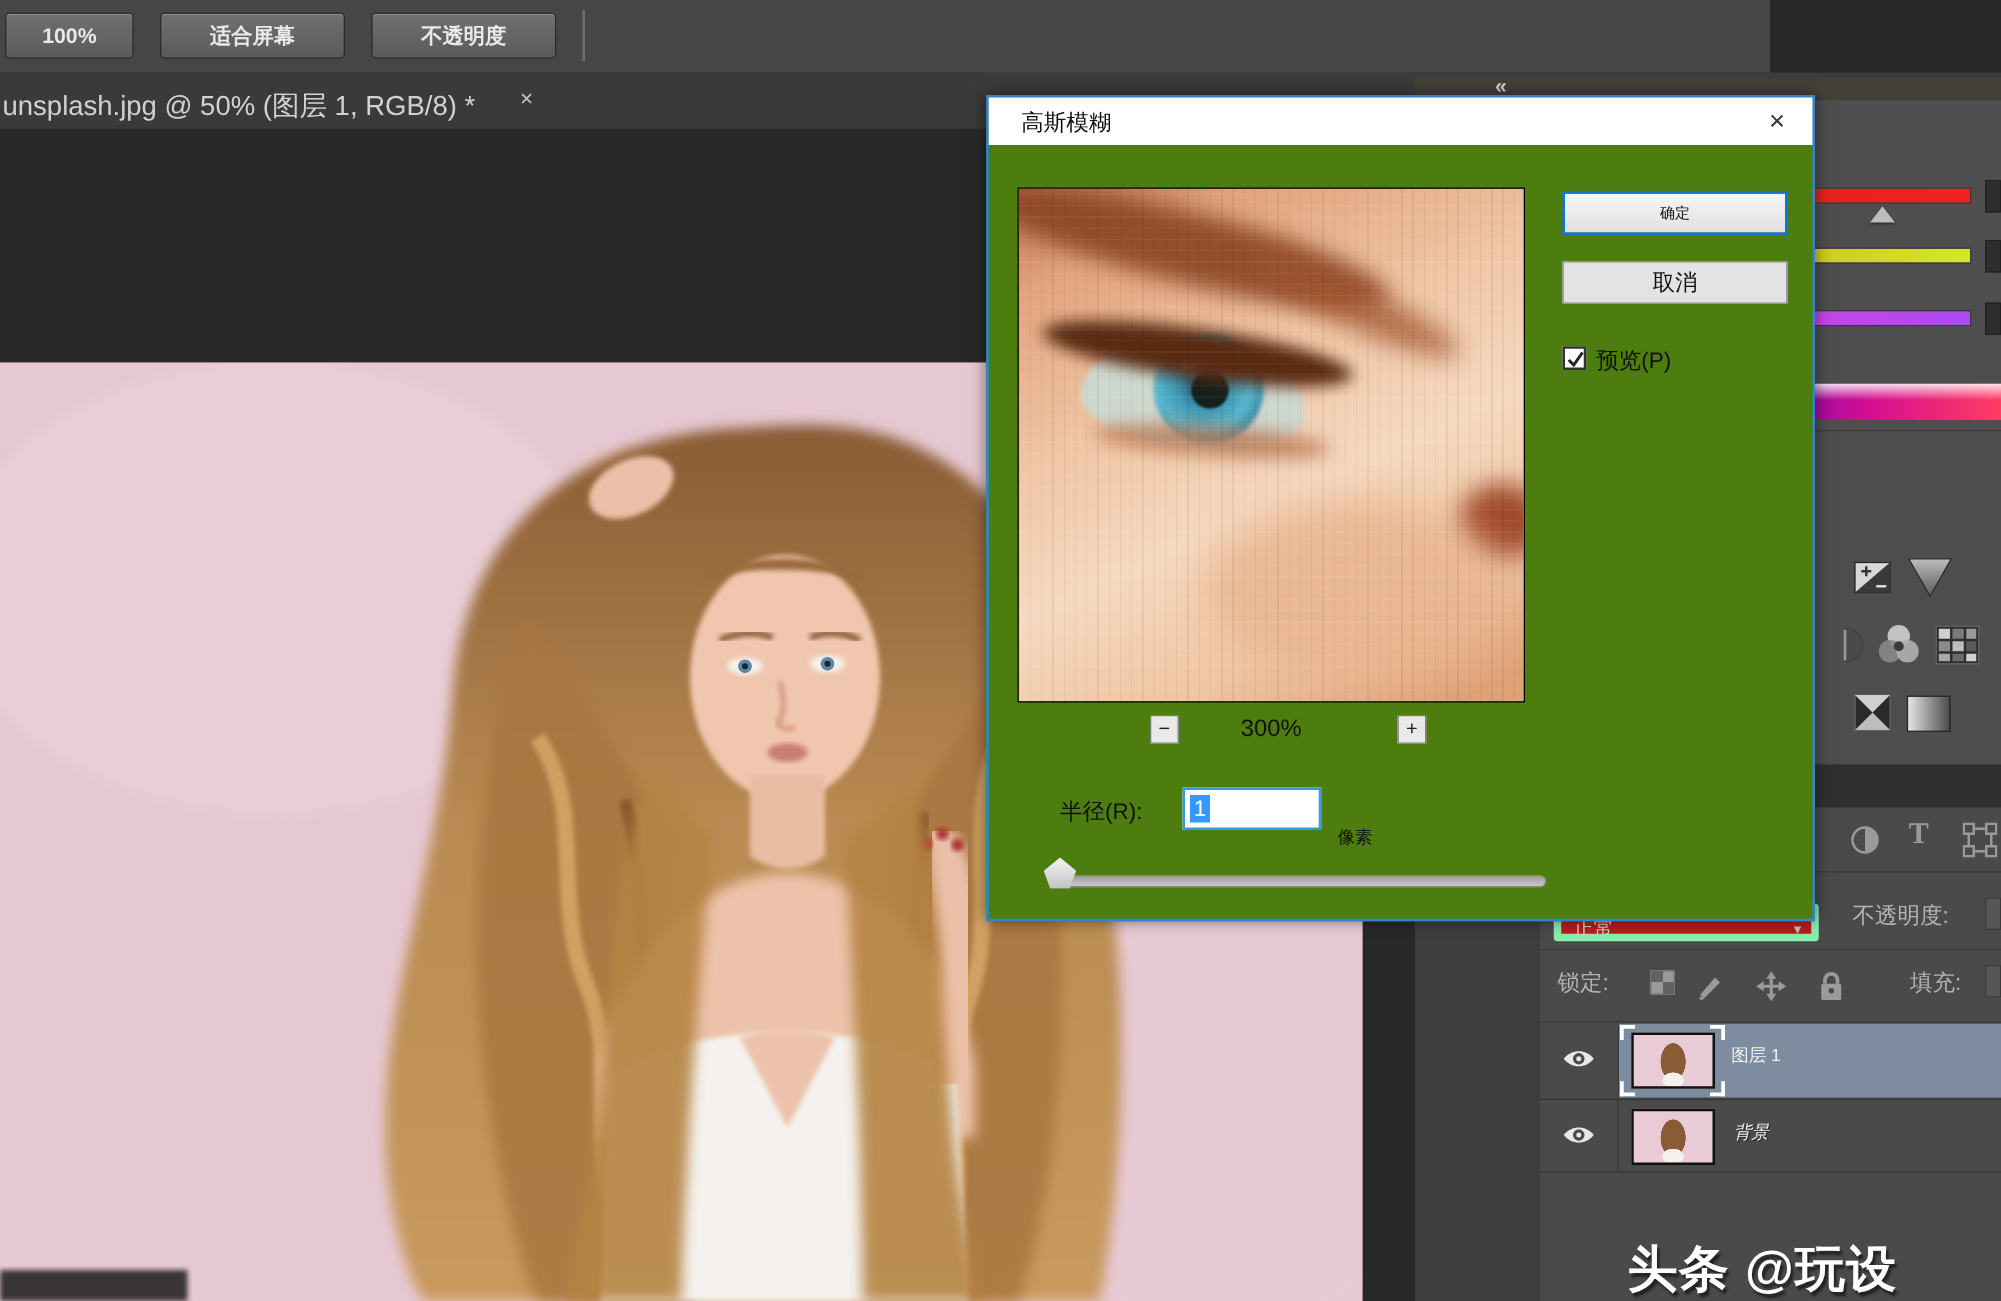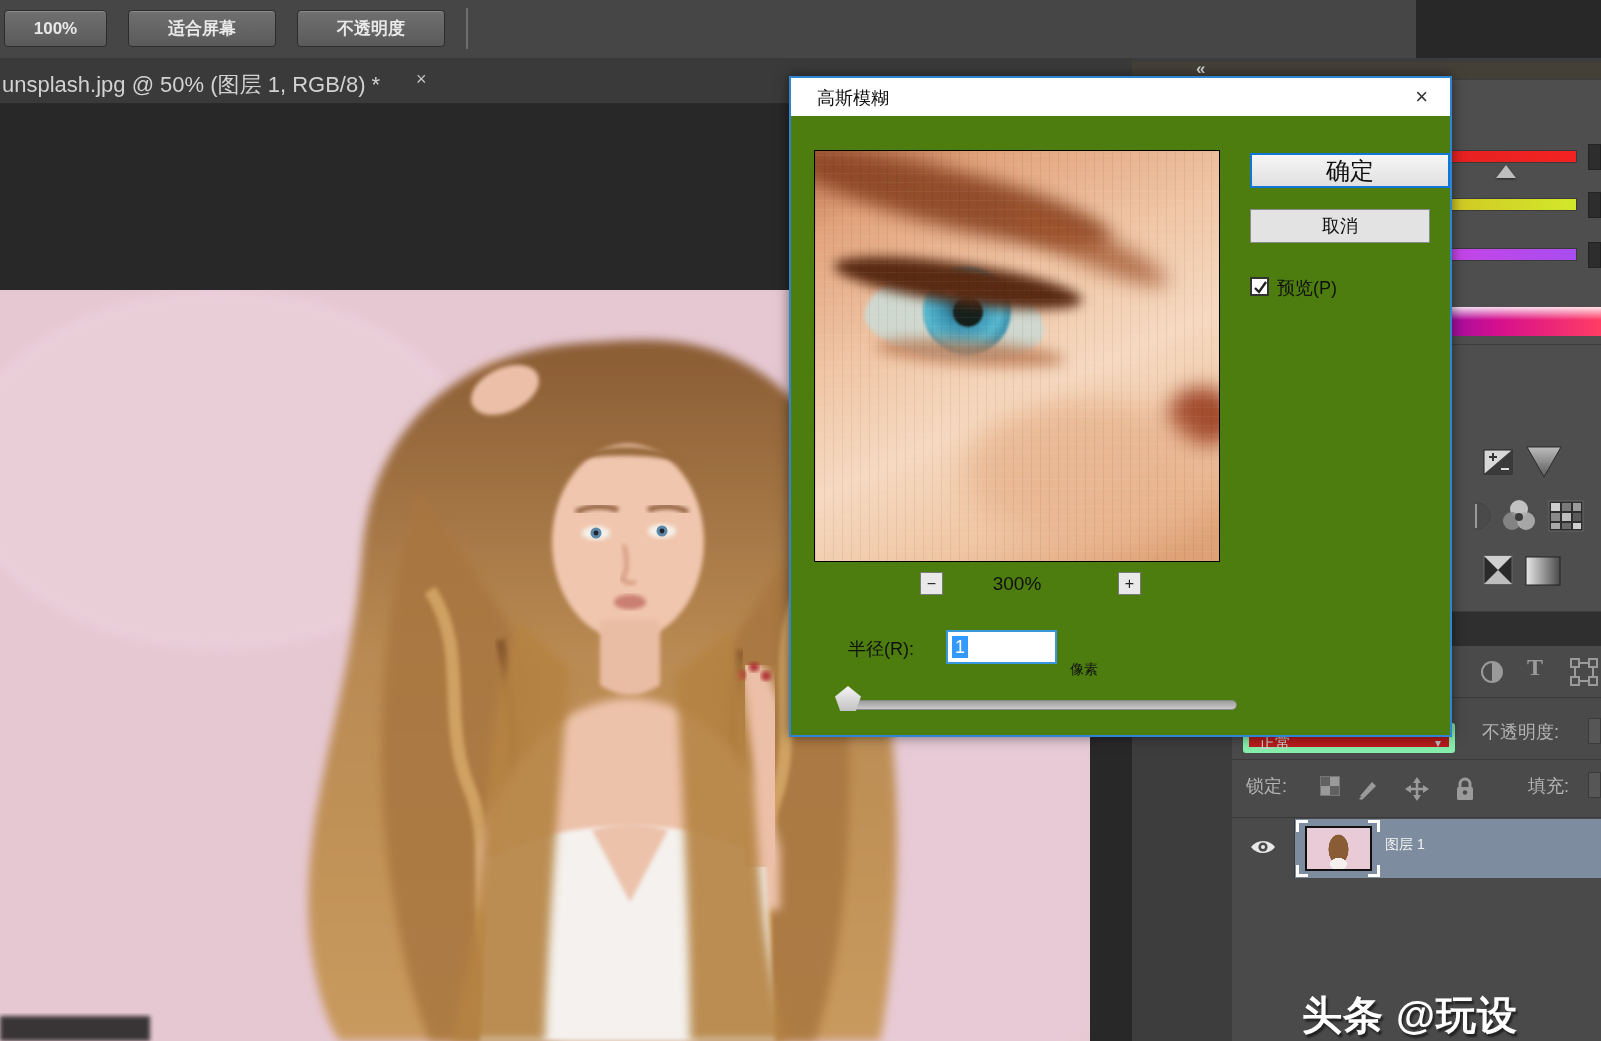--- a/index.html
+++ b/index.html
@@ -120,22 +120,22 @@
   .eye-cheekline { position:absolute; left:150px; top:250px; width:240px; height:140px; border-radius:50%;
     background:#e8b48e; filter:blur(16px); opacity:.8; }
   .pixel-grid { position:absolute; inset:0;
     background-image:repeating-linear-gradient(0deg, rgba(255,255,255,.05) 0 1px, rgba(0,0,0,0) 1px 9px),
       repeating-linear-gradient(90deg, rgba(0,0,0,.06) 0 1px, rgba(0,0,0,0) 1px 9px); }
   .zoom-btn { position:absolute; top:494px; width:23px; height:23px; background:#e9e9e9; border:1px solid #7a7a7a;
     color:#222; font-size:16px; text-align:center; line-height:21px; cursor:pointer; }
   #zoom-minus { left:129px; }
   #zoom-plus { left:327px; }
   #zoom-value { position:absolute; left:170px; top:495px; width:112px; text-align:center; font-size:19px; color:#111; }
-  #btn-ok { position:absolute; left:459px; top:75px; width:200px; height:35px; border:2px solid #1177d7;
-    background:linear-gradient(#f6f6f6,#e0e0e0); font-size:24px; color:#111; text-align:center; line-height:31px; cursor:pointer; }
+  #btn-ok { position:absolute; left:459px; top:75px; width:180px; height:35px; border:2px solid #1177d7;
+    background:linear-gradient(#f6f6f6,#e0e0e0); font-size:12px; color:#111; text-align:center; line-height:31px; cursor:pointer; }
   #btn-cancel { position:absolute; left:459px; top:131px; width:180px; height:34px; border:1px solid #8a8a8a;
     background:#e3e3e3; font-size:18px; color:#111; text-align:center; line-height:32px; cursor:pointer; }
   #preview-check-row { position:absolute; left:459px; top:198px; height:24px; cursor:pointer; }
   #preview-checkbox { position:absolute; left:0; top:1px; width:19px; height:19px; background:#fff; border:2px solid #333; }
   #preview-checkbox svg { position:absolute; left:1px; top:1px; }
   #preview-check-label { position:absolute; left:27px; top:0; font-size:18px; color:#111; white-space:nowrap; }
   #radius-label { position:absolute; left:57px; top:559px; font-size:18px; color:#111; }
   #radius-input { position:absolute; left:155px; top:552px; width:111px; height:34px; background:#fff;
     border:2px solid #3a96dd; font-size:18px; line-height:30px; padding-left:4px; cursor:text; }
   #radius-value { background:#3399ff; color:#fff; padding:1px 3px; }
@@ -343,20 +343,31 @@
           </svg>
         </div>
         <div class="thumb"></div>
         <div class="bracket bk-tl"></div>
         <div class="bracket bk-tr"></div>
         <div class="bracket bk-bl"></div>
         <div class="bracket bk-br"></div>
         <span class="layer-name">图层 1</span>
       </div>
 
+      <div id="layer-row-2" class="layer-row">
+        <div class="eye-cell">
+          <svg class="eye-btn" viewBox="0 0 28 20">
+            <path d="M2,10 C8,2 20,2 26,10 C20,18 8,18 2,10 Z" fill="#e8e8e8"></path>
+            <circle cx="14" cy="10" r="4.6" fill="#4a4a4a"></circle>
+            <circle cx="14" cy="10" r="2" fill="#e8e8e8"></circle>
+          </svg>
+        </div>
+        <div class="thumb"></div>
+        <span id="layer-name-bg" class="layer-name">背景</span>
+      </div>
 
       <div id="watermark">头条 @玩设</div>
     </div>
   </div>
 
   <div id="topbar" class="abs">
     <div id="btn-zoom100" class="tool-btn">100%</div>
     <div id="btn-fit" class="tool-btn">适合屏幕</div>
     <div id="btn-fill" class="tool-btn">不透明度</div>
     <div id="topbar-sep" class="abs"></div>

